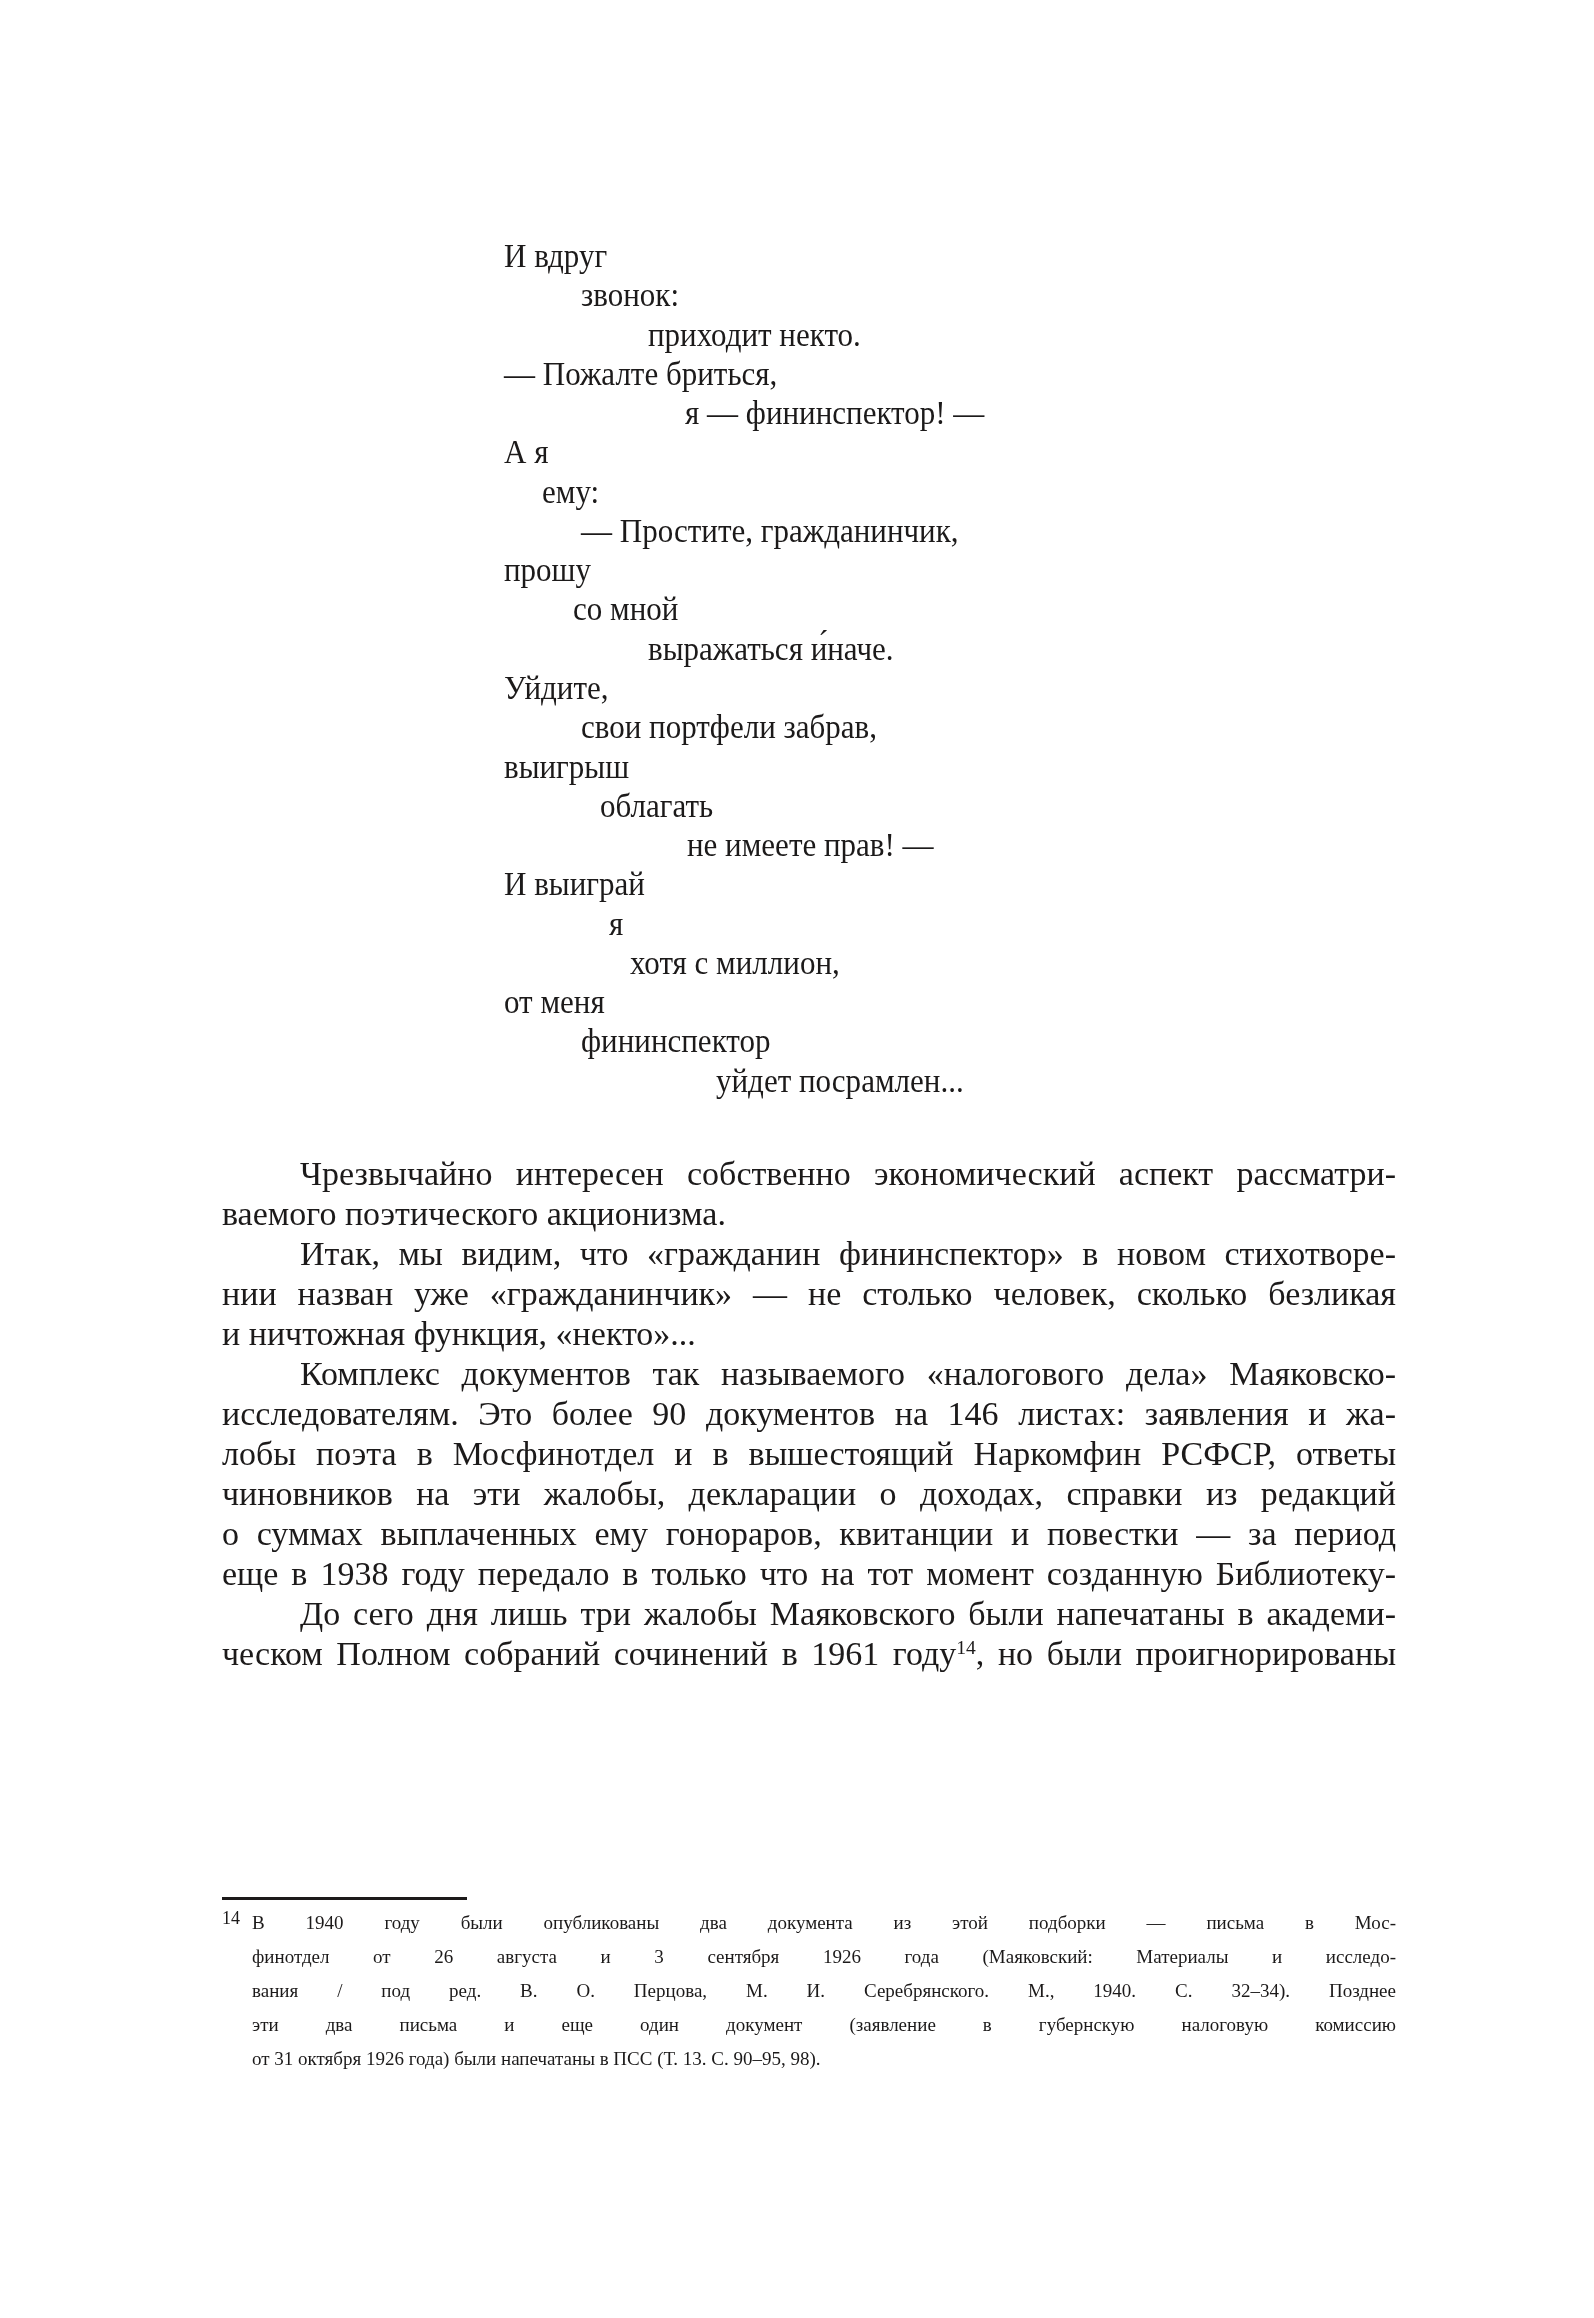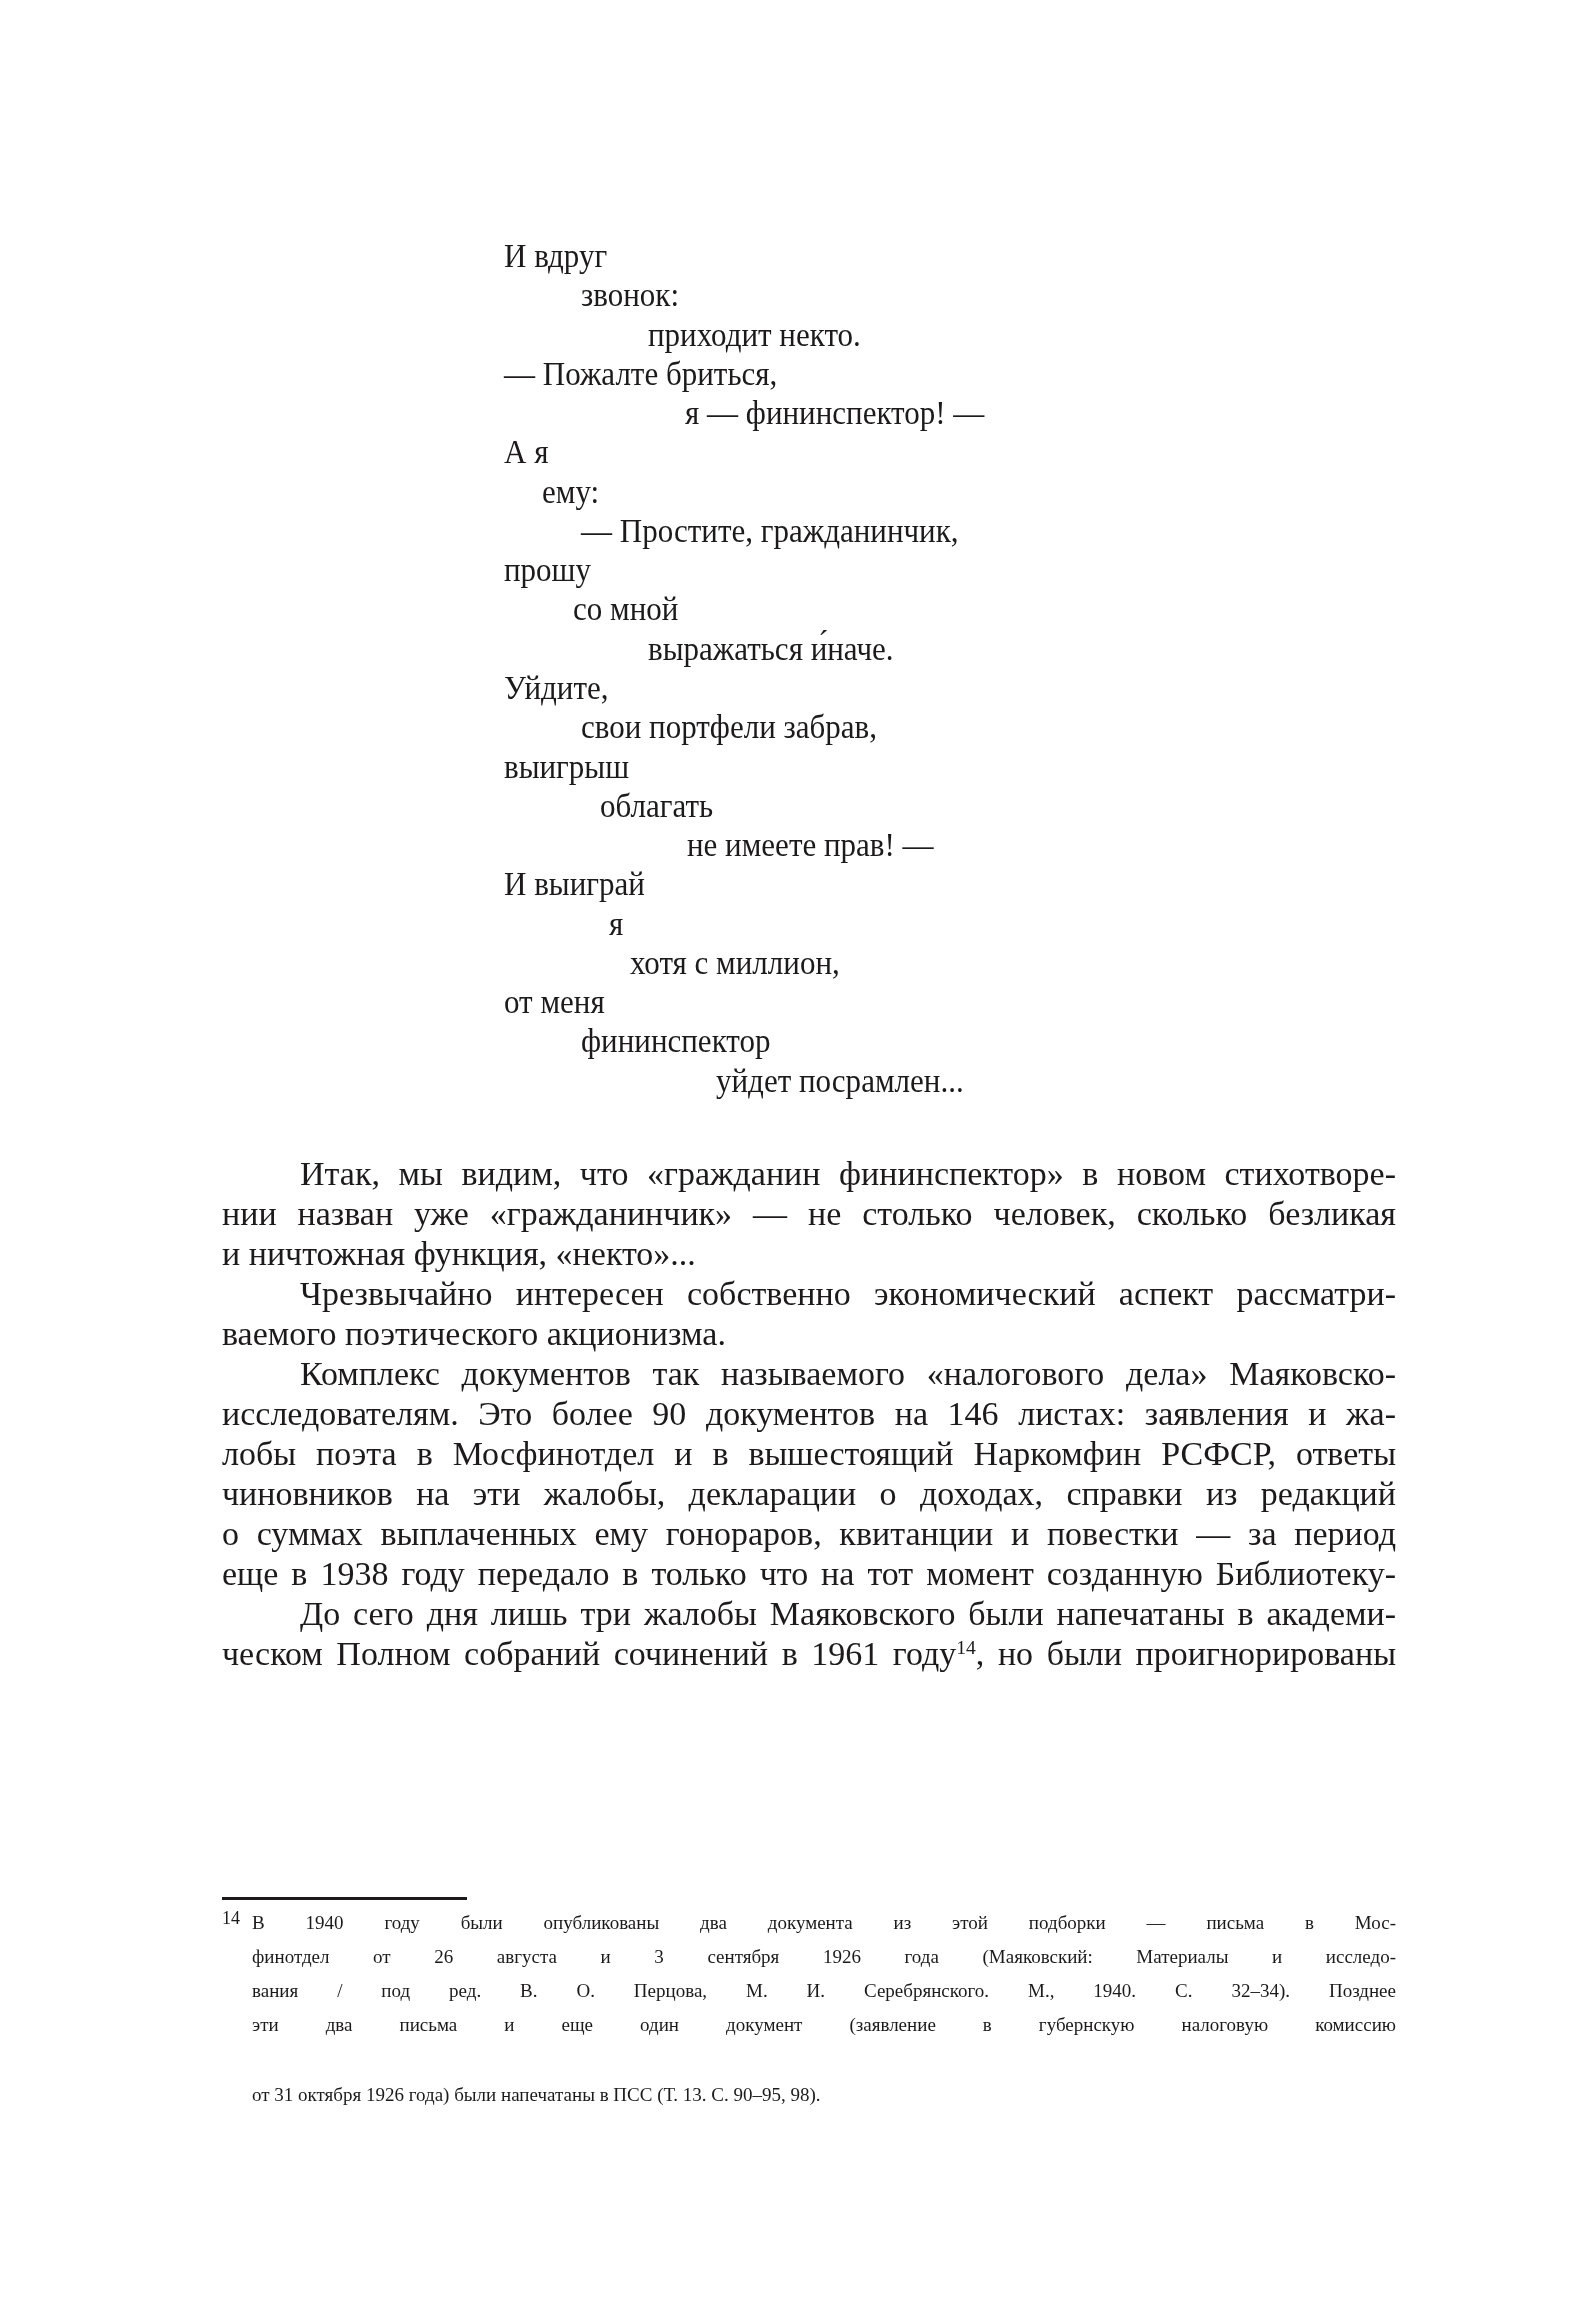--- a/index.html
+++ b/index.html
@@ -47,21 +47,21 @@
   }
   .fn-line {
     padding-left: 30px;
     height: 34px;
     font-size: 19px;
     line-height: 34px;
     white-space: nowrap;
     text-align: justify;
     text-align-last: justify;
   }
-  .fn-line.last { text-align-last: left; margin-top: 36px; }
+  .fn-line.last { text-align-last: left; }
 </style>
 </head>
 <body>
 
 <div class="poem">
   <div class="poem-line" style="left: 504px; top: 237px;">И вдруг</div>
   <div class="poem-line" style="left: 581px; top: 276px;">звонок:</div>
   <div class="poem-line" style="left: 648px; top: 316px;">приходит некто.</div>
   <div class="poem-line" style="left: 504px; top: 355px;">— Пожалте бриться,</div>
   <div class="poem-line" style="left: 685px; top: 394px;">я — фининспектор! —</div>
@@ -79,27 +79,27 @@
   <div class="poem-line" style="left: 504px; top: 865px;">И выиграй</div>
   <div class="poem-line" style="left: 609px; top: 905px;">я</div>
   <div class="poem-line" style="left: 630px; top: 944px;">хотя с миллион,</div>
   <div class="poem-line" style="left: 504px; top: 983px;">от меня</div>
   <div class="poem-line" style="left: 581px; top: 1022px;">фининспектор</div>
   <div class="poem-line" style="left: 716px; top: 1062px;">уйдет посрамлен...</div>
 </div>
 
 <div class="prose">
   <div>
+    <div class="prose-line indent">Чрезвычайно интересен собственно экономический аспект рассматри-</div>
+    <div class="prose-line last">ваемого поэтического акционизма.</div>
+  </div>
+  <div>
     <div class="prose-line indent">Итак, мы видим, что «гражданин фининспектор» в новом стихотворе-</div>
     <div class="prose-line">нии назван уже «гражданинчик» — не столько человек, сколько безликая</div>
     <div class="prose-line last">и ничтожная функция, «некто»...</div>
-  </div>
-  <div>
-    <div class="prose-line indent">Чрезвычайно интересен собственно экономический аспект рассматри-</div>
-    <div class="prose-line last">ваемого поэтического акционизма.</div>
   </div>
   <div>
     <div class="prose-line indent">Комплекс документов так называемого «налогового дела» Маяковско-</div>
     <div class="prose-line">исследователям. Это более 90 документов на 146 листах: заявления и жа-</div>
     <div class="prose-line">лобы поэта в Мосфинотдел и в вышестоящий Наркомфин РСФСР, ответы</div>
     <div class="prose-line">чиновников на эти жалобы, декларации о доходах, справки из редакций</div>
     <div class="prose-line">о суммах выплаченных ему гонораров, квитанции и повестки — за период</div>
     <div class="prose-line">еще в 1938 году передало в только что на тот момент созданную Библиотеку-</div>
   </div>
   <div>

